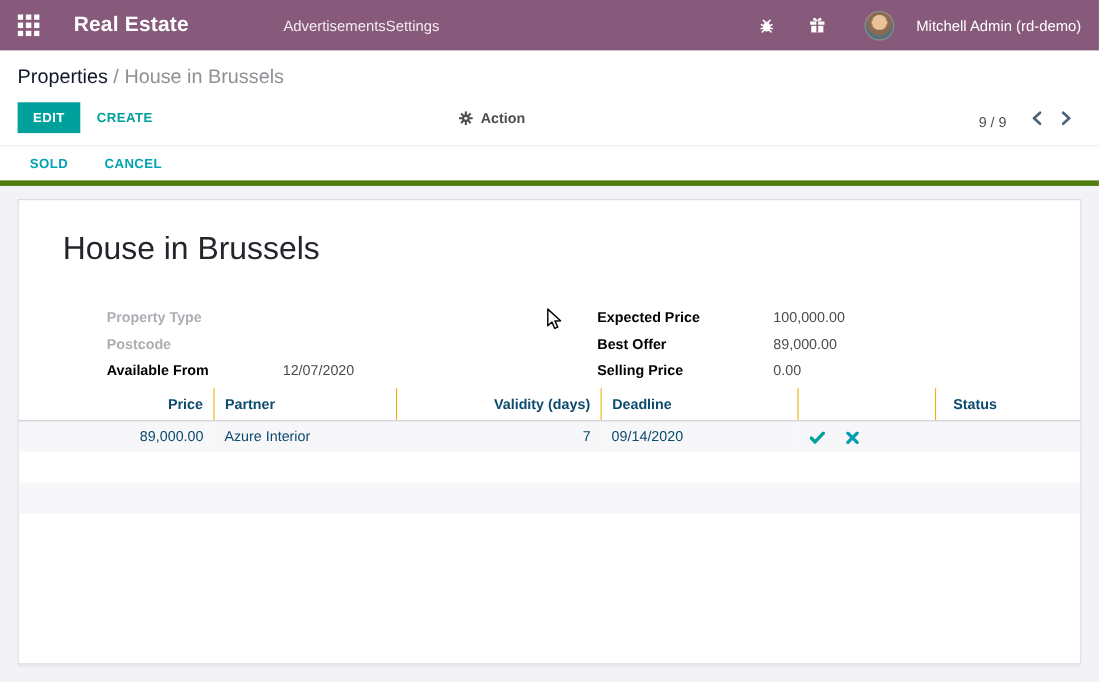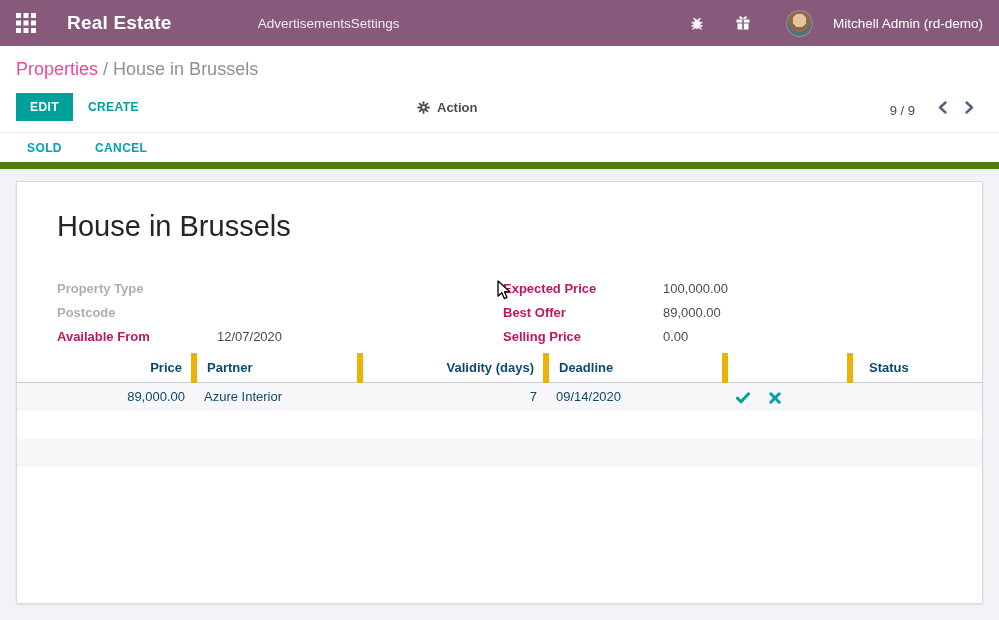--- a/index.html
+++ b/index.html
@@ -22,60 +22,60 @@
   .tb-icon { width: 34px; display: flex; justify-content: center; cursor: pointer; }
   .avatar {
     width: 27px; height: 27px; border-radius: 50%; margin: 0 8px 0 14px;
     background: radial-gradient(circle at 50% 38%, #e8c39a 0 34%, #8a6a52 35% 58%, #56707a 59% 100%);
     border: 1px solid rgba(255,255,255,.25); overflow: hidden;
   }
   .user-name { font-size: 13.5px; color: #fff; }
   
   .control-panel { background: #fff; padding: 13px 16px 11px; border-bottom: 1px solid #ececf2; }
   .breadcrumb { font-size: 18px; margin-bottom: 13px; }
-  .breadcrumb .link { color: #ec4899; cursor: pointer; }
+  .breadcrumb .link { color: #0f172a; cursor: pointer; }
   .breadcrumb .sep, .breadcrumb .current { color: #8f9095; }
   .cp-row { display: flex; align-items: center; position: relative; height: 28px; }
   .btn-edit {
     background: #00a09d; color: #fff; border: none; font-family: inherit;
     font-size: 12px; font-weight: 700; letter-spacing: .4px; padding: 7px 14px; cursor: pointer;
   }
   .btn-create {
     background: none; border: none; color: #00a09d; font-family: inherit;
     font-size: 12px; font-weight: 700; letter-spacing: .4px; margin-left: 15px; cursor: pointer;
   }
   .action-menu {
     position: absolute; left: 401px; display: flex; align-items: center; gap: 7px;
     font-size: 13px; color: #4c4c4c; font-weight: 600; cursor: pointer;
   }
   .pager { margin-left: auto; display: flex; align-items: flex-end; font-size: 13px; color: #4c4c4c; }
   .pager-count { margin-right: 14px; }
   .pager-btn { background: none; border: none; padding: 4px 9px; cursor: pointer; display: flex; }
   
   .statusbar {
     background: #fff; height: 36px; flex: 0 0 36px; display: flex; align-items: center;
-    padding-left: 27px; gap: 33px; border-bottom: 7px solid #4d7c0f;
+    padding-left: 27px; gap: 33px; border-bottom: 5px solid #4d7c0f;
     box-shadow: 0 1px 2px rgba(0,0,0,.05); position: relative; z-index: 2;
   }
   .status-btn {
     background: none; border: none; color: #00a3b3; font-family: inherit;
     font-size: 12px; font-weight: 700; letter-spacing: .4px; cursor: pointer;
   }
   
   .content { flex: 1; background: #f3f3f7; padding: 12px 16px 16px; }
   .sheet {
     background: #fff; border: 1px solid #d9d9e1; height: 423px;
     box-shadow: 0 1px 2px rgba(0,0,0,.09); padding: 28px 40px 0;
   }
   .sheet-title { font-size: 29px; font-weight: 400; color: #24242c; margin-bottom: 38px; }
-  .fields { display: flex; }
+  .fields { display: flex; margin-left: 40px; }
   .col-left { width: 446px; flex: 0 0 446px; }
   .col-right { flex: 1; }
   .f-row { display: flex; margin-bottom: 8px; height: 16px; align-items: baseline; }
-  .f-label { width: 160px; flex: 0 0 160px; font-size: 13px; font-weight: 700; color: #be185d; }
+  .f-label { width: 160px; flex: 0 0 160px; font-size: 13px; font-weight: 700; color: #000000; }
   .f-label.muted { color: #adadb4; }
   .f-value { font-size: 13px; color: #4c4c4c; }
   
   .tabbar {
     margin: 34px -40px 0; padding-left: 40px; display: flex; align-items: flex-end;
     border-bottom: 1px solid #dadae2;
   }
   .tab {
     background: #fff; border: 1px solid #dadae2; border-bottom: none;
     padding: 7px 17px; font-size: 13px; color: #55555d; cursor: pointer;
@@ -85,21 +85,21 @@
     border-top: 3px solid #66415c; padding-top: 5px; font-weight: 700; color: #3b3b42;
     border-bottom: 1px solid #fff;
   }
   
   .offers-table {
     width: calc(100% + 80px); margin: 0 -40px; border-collapse: collapse;
     table-layout: fixed; font-size: 13px; color: #0c4a6e;
   }
   .offers-table th {
     font-weight: 700; padding: 7px 4px; border-bottom: 1px solid #c9c9d1;
-    border-left: 6px solid #eab308; text-align: left; height: 28px;
+    border-left: 1px solid #eab308; text-align: left; height: 28px;
   }
   .offers-table th:first-child { border-left: none; }
   .offers-table td { padding: 0 4px; height: 28px; }
   .offers-table .num { text-align: right; padding-right: 9px; }
   .offers-table .pad-l { padding-left: 10px; }
   .offers-table th.status-h { padding-left: 16px; }
   .offers-table td.status-c { padding-left: 16px; }
   .offers-table tbody tr:nth-child(odd) { background: #f7f7f9; }
   .icons-cell { padding-left: 11px !important; }
   .icons-cell .row-icon { display: inline-flex; margin-right: 15px; cursor: pointer; vertical-align: middle; }

